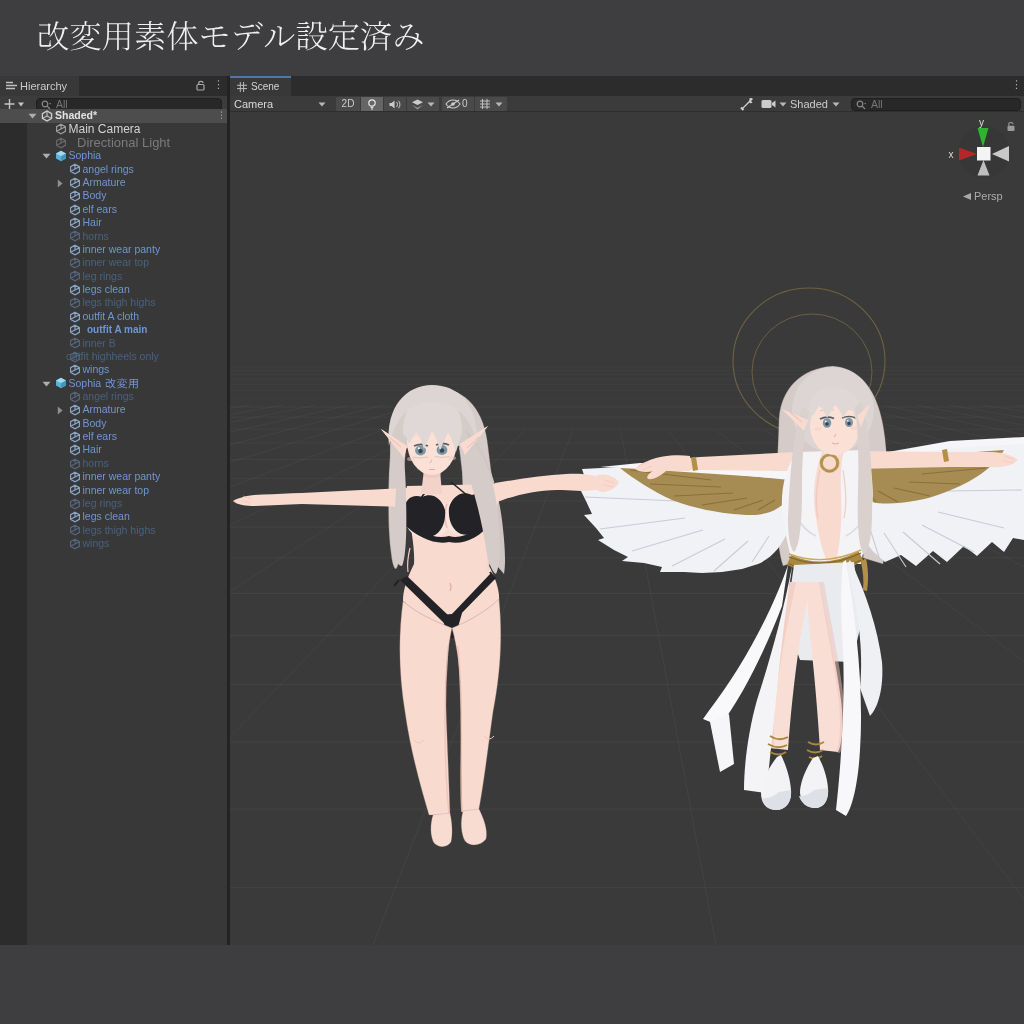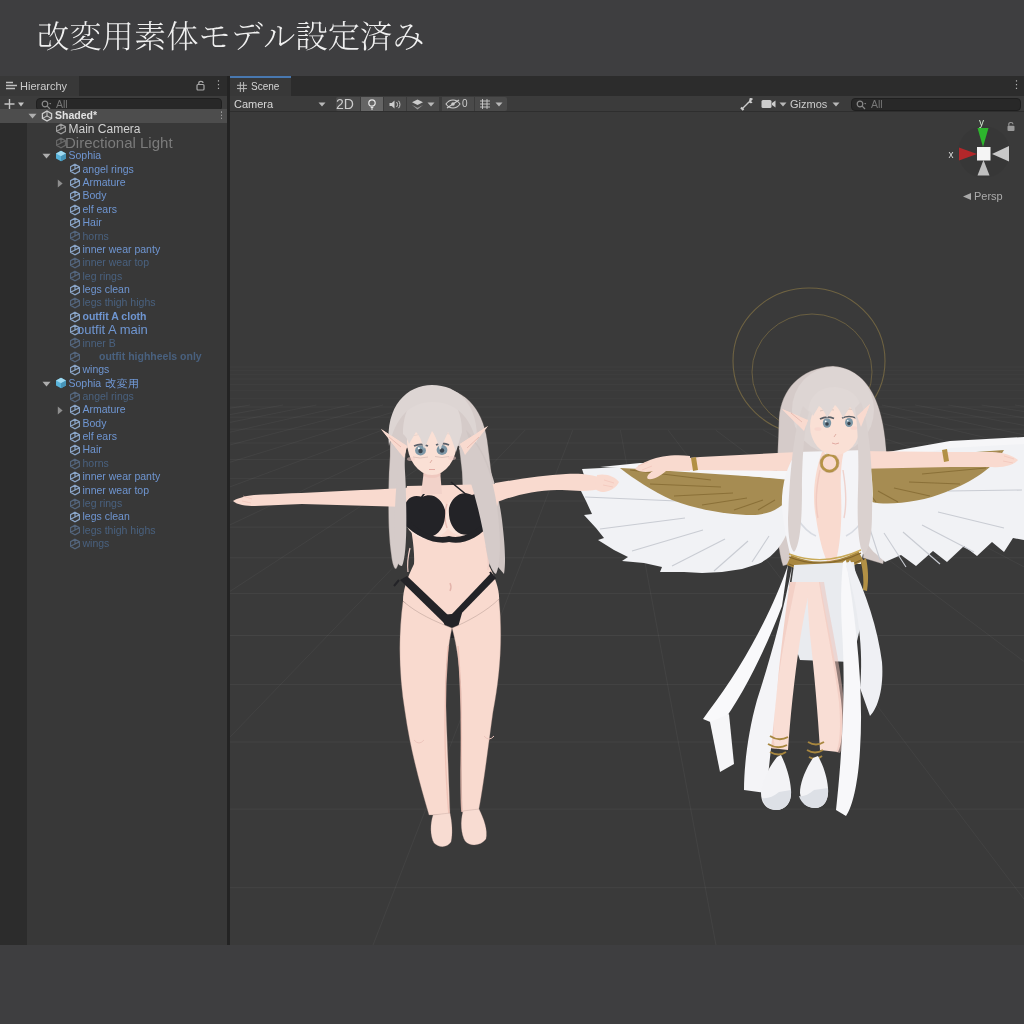--- a/index.html
+++ b/index.html
@@ -50,21 +50,21 @@
     <path d="M6 1 L6 6 L10.6 8.4 M6 6 L1.4 8.4" stroke="#cfcfcf" stroke-width="1" fill="none"></path>
   </svg>
 <div style="position:absolute;left:55px;top:109.2px;height:13.4px;line-height:13.4px;font-size:10.5px;font-weight:bold;color:#e2e2e2;white-space:nowrap">Shaded*</div>
 <svg style="position:absolute;left:55px;top:123.37px" width="12" height="12" viewBox="0 0 12 12">
     <path d="M6 1.2 L10.4 3.7 L10.4 8.3 L6 10.8 L1.6 8.3 L1.6 3.7 Z M6 1.2 L6 6 M6 6 L10.4 3.7 M6 6 L1.6 8.3" fill="none" stroke="#9e9e9e" stroke-width="1.15"></path>
   </svg>
 <div style="position:absolute;left:68.5px;top:122.6px;height:13.4px;line-height:13.4px;font-size:12px;font-weight:normal;color:#d2d2d2;white-space:nowrap">Main Camera</div>
 <svg style="position:absolute;left:55px;top:136.74px" width="12" height="12" viewBox="0 0 12 12">
     <path d="M6 1.2 L10.4 3.7 L10.4 8.3 L6 10.8 L1.6 8.3 L1.6 3.7 Z M6 1.2 L6 6 M6 6 L10.4 3.7 M6 6 L1.6 8.3" fill="none" stroke="#686868" stroke-width="1.15"></path>
   </svg>
-<div style="position:absolute;left:65px;top:135.9px;height:13.4px;line-height:13.4px;font-size:15px;font-weight:normal;color:#7b7b7b;white-space:nowrap">Directional Light</div>
+<div style="position:absolute;left:77px;top:135.9px;height:13.4px;line-height:13.4px;font-size:13px;font-weight:normal;color:#7b7b7b;white-space:nowrap">Directional Light</div>
 <svg style="position:absolute;left:42px;top:153.3px" width="9" height="6" viewBox="0 0 9 6">
     <path d="M0.5 0.8 L8.5 0.8 L4.5 5.6 Z" fill="#aeaeae"></path>
   </svg>
 <svg style="position:absolute;left:55px;top:150.11px" width="12" height="12" viewBox="0 0 12 12">
     <path d="M6 0.8 L11 3.5 L11 8.5 L6 11.2 L1 8.5 L1 3.5 Z" fill="#58b2d9"></path>
     <path d="M6 0.8 L11 3.5 L6 6.2 L1 3.5 Z" fill="#9fd9f0"></path>
     <path d="M6 6.2 L11 3.5 L11 8.5 L6 11.2 Z" fill="#4794b8"></path>
   </svg>
 <div style="position:absolute;left:68.5px;top:149.3px;height:13.4px;line-height:13.4px;font-size:10.5px;font-weight:normal;color:#6f96d2;white-space:nowrap">Sophia</div>
 <svg style="position:absolute;left:69px;top:163.48000000000002px" width="12" height="12" viewBox="0 0 12 12">
@@ -110,33 +110,33 @@
     <path d="M6 1.2 L10.4 3.7 L10.4 8.3 L6 10.8 L1.6 8.3 L1.6 3.7 Z M6 1.2 L6 6 M6 6 L10.4 3.7 M6 6 L1.6 8.3" fill="none" stroke="#8ba6c9" stroke-width="1.15"></path>
   </svg>
 <div style="position:absolute;left:82.5px;top:283.0px;height:13.4px;line-height:13.4px;font-size:10.5px;font-weight:normal;color:#6f96d2;white-space:nowrap">legs clean</div>
 <svg style="position:absolute;left:69px;top:297.18px" width="12" height="12" viewBox="0 0 12 12">
     <path d="M6 1.2 L10.4 3.7 L10.4 8.3 L6 10.8 L1.6 8.3 L1.6 3.7 Z M6 1.2 L6 6 M6 6 L10.4 3.7 M6 6 L1.6 8.3" fill="none" stroke="#54667e" stroke-width="1.15"></path>
   </svg>
 <div style="position:absolute;left:82.5px;top:296.4px;height:13.4px;line-height:13.4px;font-size:10.5px;font-weight:normal;color:#49617f;white-space:nowrap">legs thigh highs</div>
 <svg style="position:absolute;left:69px;top:310.55px" width="12" height="12" viewBox="0 0 12 12">
     <path d="M6 1.2 L10.4 3.7 L10.4 8.3 L6 10.8 L1.6 8.3 L1.6 3.7 Z M6 1.2 L6 6 M6 6 L10.4 3.7 M6 6 L1.6 8.3" fill="none" stroke="#8ba6c9" stroke-width="1.15"></path>
   </svg>
-<div style="position:absolute;left:82.5px;top:309.8px;height:13.4px;line-height:13.4px;font-size:10.5px;font-weight:bold;color:#6f96d2;white-space:nowrap">outfit A cloth</div>
+<div style="position:absolute;left:82.5px;top:309.8px;height:13.4px;line-height:13.4px;font-size:10.5px;font-weight:normal;color:#6f96d2;white-space:nowrap">outfit A cloth</div>
 <svg style="position:absolute;left:69px;top:323.92px" width="12" height="12" viewBox="0 0 12 12">
     <path d="M6 1.2 L10.4 3.7 L10.4 8.3 L6 10.8 L1.6 8.3 L1.6 3.7 Z M6 1.2 L6 6 M6 6 L10.4 3.7 M6 6 L1.6 8.3" fill="none" stroke="#8ba6c9" stroke-width="1.15"></path>
   </svg>
-<div style="position:absolute;left:77px;top:323.1px;height:13.4px;line-height:13.4px;font-size:13px;font-weight:normal;color:#6f96d2;white-space:nowrap">outfit A main</div>
+<div style="position:absolute;left:87px;top:323.1px;height:13.4px;line-height:13.4px;font-size:10px;font-weight:bold;color:#6f96d2;white-space:nowrap">outfit A main</div>
 <svg style="position:absolute;left:69px;top:337.29px" width="12" height="12" viewBox="0 0 12 12">
     <path d="M6 1.2 L10.4 3.7 L10.4 8.3 L6 10.8 L1.6 8.3 L1.6 3.7 Z M6 1.2 L6 6 M6 6 L10.4 3.7 M6 6 L1.6 8.3" fill="none" stroke="#54667e" stroke-width="1.15"></path>
   </svg>
 <div style="position:absolute;left:82.5px;top:336.5px;height:13.4px;line-height:13.4px;font-size:10.5px;font-weight:normal;color:#49617f;white-space:nowrap">inner B</div>
 <svg style="position:absolute;left:69px;top:350.66px" width="12" height="12" viewBox="0 0 12 12">
     <path d="M6 1.2 L10.4 3.7 L10.4 8.3 L6 10.8 L1.6 8.3 L1.6 3.7 Z M6 1.2 L6 6 M6 6 L10.4 3.7 M6 6 L1.6 8.3" fill="none" stroke="#54667e" stroke-width="1.15"></path>
   </svg>
-<div style="position:absolute;left:99px;top:349.9px;height:13.4px;line-height:13.4px;font-size:10.5px;font-weight:bold;color:#49617f;white-space:nowrap">outfit highheels only</div>
+<div style="position:absolute;left:66px;top:349.9px;height:13.4px;line-height:13.4px;font-size:10.5px;font-weight:normal;color:#49617f;white-space:nowrap">outfit highheels only</div>
 <svg style="position:absolute;left:69px;top:364.03px" width="12" height="12" viewBox="0 0 12 12">
     <path d="M6 1.2 L10.4 3.7 L10.4 8.3 L6 10.8 L1.6 8.3 L1.6 3.7 Z M6 1.2 L6 6 M6 6 L10.4 3.7 M6 6 L1.6 8.3" fill="none" stroke="#8ba6c9" stroke-width="1.15"></path>
   </svg>
 <div style="position:absolute;left:82.5px;top:363.2px;height:13.4px;line-height:13.4px;font-size:10.5px;font-weight:normal;color:#6f96d2;white-space:nowrap">wings</div>
 <svg style="position:absolute;left:42px;top:380.6px" width="9" height="6" viewBox="0 0 9 6">
     <path d="M0.5 0.8 L8.5 0.8 L4.5 5.6 Z" fill="#aeaeae"></path>
   </svg>
 <svg style="position:absolute;left:55px;top:377.4px" width="12" height="12" viewBox="0 0 12 12">
     <path d="M6 0.8 L11 3.5 L11 8.5 L6 11.2 L1 8.5 L1 3.5 Z" fill="#58b2d9"></path>
     <path d="M6 0.8 L11 3.5 L6 6.2 L1 3.5 Z" fill="#9fd9f0"></path>
@@ -198,21 +198,21 @@
 <svg style="position:absolute;left:69px;top:537.8399999999999px" width="12" height="12" viewBox="0 0 12 12">
     <path d="M6 1.2 L10.4 3.7 L10.4 8.3 L6 10.8 L1.6 8.3 L1.6 3.7 Z M6 1.2 L6 6 M6 6 L10.4 3.7 M6 6 L1.6 8.3" fill="none" stroke="#54667e" stroke-width="1.15"></path>
   </svg>
 <div style="position:absolute;left:82.5px;top:537.0px;height:13.4px;line-height:13.4px;font-size:10.5px;font-weight:normal;color:#49617f;white-space:nowrap">wings</div>
 
 <div class="abs" style="left:230px;top:96px;width:794px;height:16px;background:#3b3b3b;border-bottom:1px solid #2e2e2e"></div>
 <div class="abs" style="left:234px;top:96px;height:16px;line-height:16px;font-size:11px;color:#d8d8d8">Camera</div>
 <svg class="abs" style="left:318px;top:102px" width="8" height="5" viewBox="0 0 8 5">
     <path d="M0.5 0.5 L7.5 0.5 L4 4.5 Z" fill="#b8b8b8"></path>
   </svg>
-<div class="abs" style="left:336px;top:97px;width:24px;height:14px;background:#4a4a4a;border-radius:2px 0 0 2px;color:#cccccc;font-size:14px;line-height:14px">2D</div>
+<div class="abs" style="left:336px;top:97px;width:24px;height:14px;background:#4a4a4a;border-radius:2px 0 0 2px;color:#cccccc;font-size:10px;text-align:center;line-height:14px">2D</div>
 <div class="abs" style="left:361px;top:97px;width:22px;height:14px;background:#656565"></div>
 <svg class="abs" style="left:367px;top:99px" width="10" height="11" viewBox="0 0 10 11">
     <circle cx="5" cy="4" r="3.2" fill="none" stroke="#e8e8e8" stroke-width="1.2"></circle>
     <path d="M3.7 8.5 h2.6 M4 10 h2" stroke="#e8e8e8" stroke-width="1.1"></path>
   </svg>
 <div class="abs" style="left:384px;top:97px;width:22px;height:14px;background:#4a4a4a"></div>
 <svg class="abs" style="left:389px;top:99.5px" width="12" height="9" viewBox="0 0 12 9">
     <path d="M0.5 3 h2.2 L5.5 0.5 V8.5 L2.7 6 H0.5 Z" fill="#cccccc"></path>
     <path d="M7.5 2 C8.8 3 8.8 6 7.5 7 M9.5 0.8 C11.4 2.4 11.4 6.6 9.5 8.2" stroke="#cccccc" stroke-width="1" fill="none"></path>
   </svg>
@@ -243,21 +243,21 @@
     <path d="M9.5 1.5 C10.5 0.7 12.3 0.9 13 2 L11 4 L12.5 5.5 C11.5 6.5 9.8 6.3 9 5.2 Z" fill="#cccccc"></path>
     <path d="M1 10.5 L3.5 13" stroke="#cccccc" stroke-width="2.2"></path>
   </svg>
 <svg class="abs" style="left:761px;top:99px" width="15" height="10" viewBox="0 0 15 10">
     <rect x="0.5" y="1" width="10" height="8" rx="1.5" fill="#cccccc"></rect>
     <path d="M11 4 L14.5 1.5 V8.5 L11 6 Z" fill="#cccccc"></path>
   </svg>
 <svg class="abs" style="left:779px;top:102px" width="8" height="5" viewBox="0 0 8 5">
     <path d="M0.5 0.5 L7.5 0.5 L4 4.5 Z" fill="#b8b8b8"></path>
   </svg>
-<div class="abs" style="left:790px;top:96px;height:16px;line-height:16px;font-size:11px;color:#cccccc">Gizmos</div>
+<div class="abs" style="left:790px;top:96px;height:16px;line-height:16px;font-size:11px;color:#cccccc">Shaded</div>
 <svg class="abs" style="left:832px;top:102px" width="8" height="5" viewBox="0 0 8 5">
     <path d="M0.5 0.5 L7.5 0.5 L4 4.5 Z" fill="#b8b8b8"></path>
   </svg>
 <div class="abs" style="left:851px;top:97.5px;width:170px;height:13px;background:#282828;border:1px solid #1f1f1f;border-radius:4px"></div>
 <svg class="abs" style="left:856px;top:99.5px" width="11" height="10" viewBox="0 0 11 10">
     <circle cx="4" cy="4" r="2.8" fill="none" stroke="#8a8a8a" stroke-width="1.2"></circle>
     <path d="M6.2 6.2 L9 9" stroke="#8a8a8a" stroke-width="1.2"></path>
     <path d="M8.2 3 l2 0 l-1 1.4 z" fill="#8a8a8a"></path>
   </svg>
 <div class="abs" style="left:871px;top:97px;height:14px;line-height:14px;font-size:10.5px;color:#787878">All</div>

